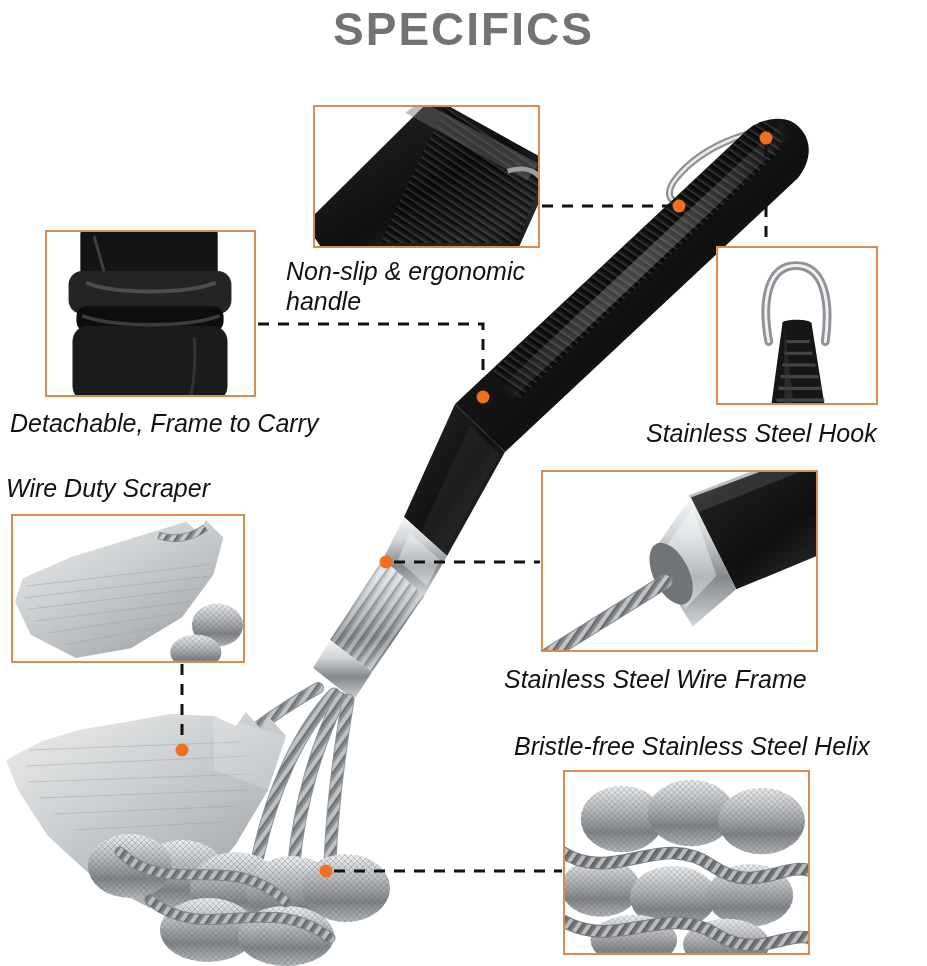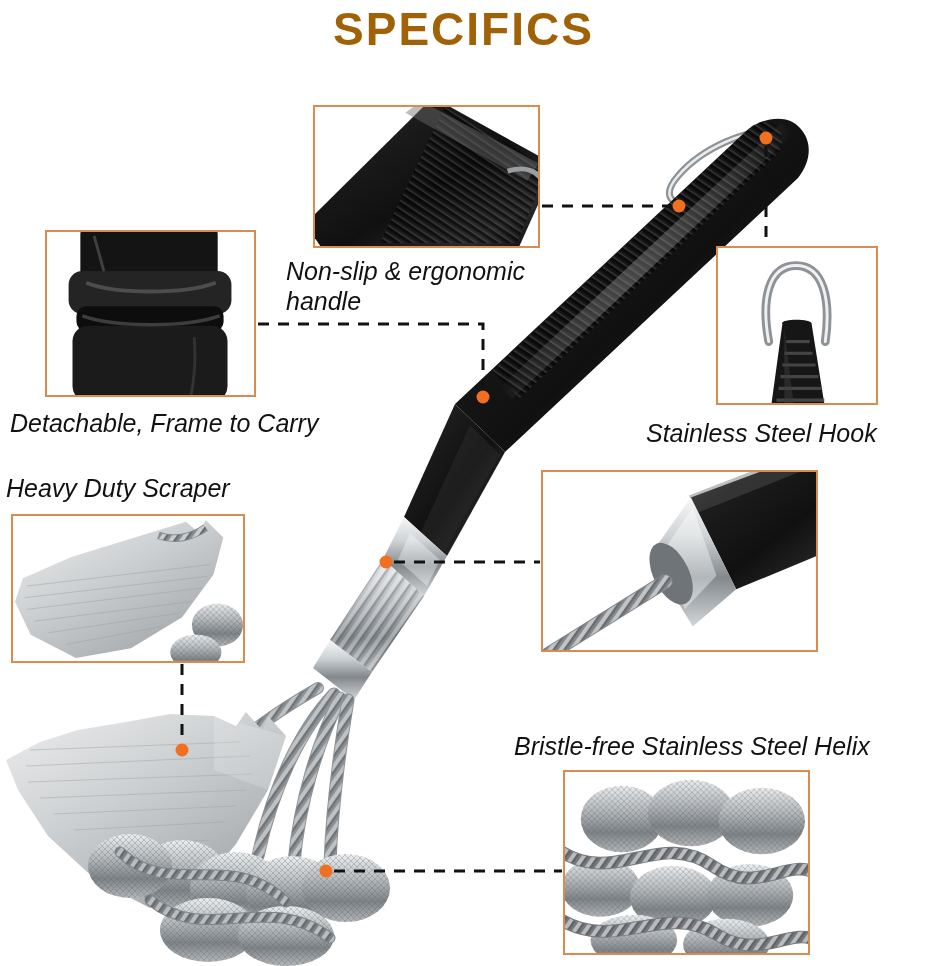--- a/index.html
+++ b/index.html
@@ -6,21 +6,21 @@
   body{width:927px;height:966px;overflow:hidden;
        font-family:"Liberation Sans","DejaVu Sans",sans-serif;}
   #stage{position:relative;width:927px;height:966px;background:#fff;}
 
   
   .title{
     position:absolute;left:0;top:0;width:927px;
     text-align:center;
     font-size:46px;font-weight:bold;
     letter-spacing:2px;
-    color:#a16207;
+    color:#737373;
     line-height:58px;
     white-space:nowrap;
   }
 
   
   .callout{
     position:absolute;
     border:2px solid #D98B50;
     background:#ffffff;
     box-sizing:border-box;
@@ -343,16 +343,17 @@
         <path d="M-6 80 C 50 118, 96 58, 150 96 C 196 128, 226 86, 256 104"></path>
         <path d="M-6 150 C 52 186, 100 132, 154 166 C 198 194, 228 158, 256 172"></path>
       </g>
     </svg>
   </div>
 
   <div class="label" style="left:286px;top:256px;">Non-slip &amp; ergonomic
 handle</div>
   <div class="label" style="left:10px;top:408px;">Detachable, Frame to Carry</div>
   <div class="label" style="left:646px;top:418px;">Stainless Steel Hook</div>
-  <div class="label" style="left:6px;top:473px;">Heavy Duty Scraper</div>
+  <div class="label" style="left:6px;top:473px;">Wire Duty Scraper</div>
+  <div class="label" style="left:504px;top:664px;">Stainless Steel Wire Frame</div>
   <div class="label" style="left:478px;top:731px;margin-left:36px;">Bristle-free Stainless Steel Helix</div>
 
 </div>
 
 </body></html>

